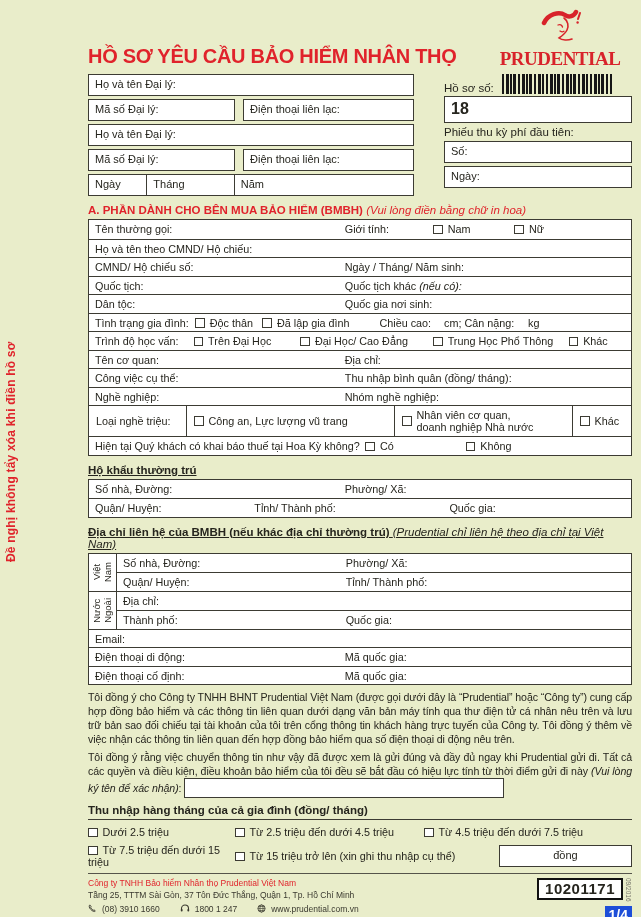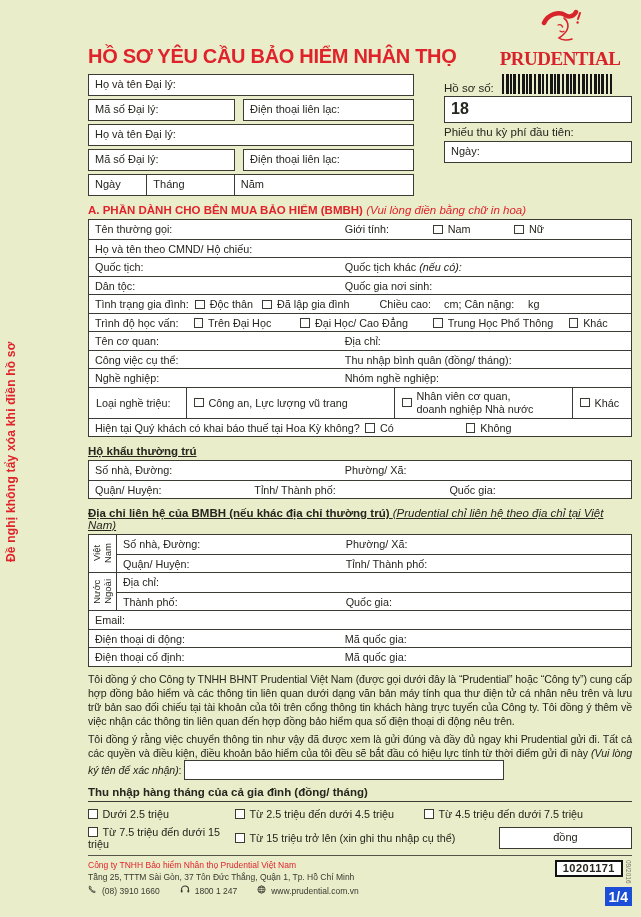--- a/index.html
+++ b/index.html
@@ -96,21 +96,21 @@
   .inc-box{ margin-left:auto; width:133px; height:22px; background:#fff; border:1.6px solid #3c3b33; font-size:11px; text-align:center; padding:3px 6px 4px; }
 
   
   .footer{ margin-top:5px; border-top:1.4px solid #55544a; padding-top:4px; display:flex; justify-content:space-between; }
   .f-left{ font-size:8.5px; color:#3a392f; line-height:1.35; }
   .f-company{ color:#e0232b; margin-bottom:1px; }
   .f-contact{ display:flex; align-items:center; gap:5px; margin-top:2px; }
   .f-contact .gap{ width:10px; }
   .f-right{ display:flex; flex-direction:column; align-items:flex-end; }
   .code-row{ display:flex; align-items:flex-start; gap:2px; }
-  .code-box{ background:#fff; border:2px solid #111; font-weight:bold; font-size:11px; padding:0 6px 1px; letter-spacing:.5px; }
+  .code-box{ background:#fff; border:2px solid #111; font-weight:bold; font-size:15px; padding:0 6px 1px; letter-spacing:.5px; }
   .version{ writing-mode:vertical-rl; font-size:6.5px; color:#77766a; }
   .page-badge{ background:#1d4ed8; color:#fff; font-size:14px; font-weight:bold; border-radius:0; padding:1.5px 4px; margin-top:4px; }
   .ic{ flex:0 0 auto; }
 </style>
 </head>
 <body>
 
 <div class="page">
 
   <div class="side-note">Đề nghị không tẩy xóa khi điền hồ sơ</div>
@@ -157,37 +157,42 @@
           </div>
         </div>
       </div>
       <div class="agent-right">
         <div class="hs-row">
           <span>Hồ sơ số:</span>
           <span class="barcode"></span>
         </div>
         <div class="box hs-value">18</div>
         <div class="receipt-label">Phiếu thu kỳ phí đầu tiên:</div>
+        <div class="box">Số:</div>
         <div class="box">Ngày:</div>
       </div>
     </div>
 
     <div class="sec-title">
       <span>A. PHẦN DÀNH CHO BÊN MUA BẢO HIỂM (BMBH)</span>
       <span class="note">(Vui lòng điền bằng chữ in hoa)</span>
     </div>
 
     <div class="tbl">
       <div class="r">
         <span>Tên thường gọi:</span>
         <span class="c2">Giới tính:</span>
         <span class="cp" style="left:63.5%"><span class="cb"></span><span>Nam</span></span>
         <span class="cp" style="left:78.5%"><span class="cb"></span><span>Nữ</span></span>
       </div>
       <div class="r"><span>Họ và tên theo CMND/ Hộ chiếu:</span></div>
+      <div class="r">
+        <span>CMND/ Hộ chiếu số:</span>
+        <span class="c2">Ngày / Tháng/ Năm sinh:</span>
+      </div>
       <div class="r">
         <span>Quốc tịch:</span>
         <span class="c2"><span>Quốc tịch khác </span><i>(nếu có):</i></span>
       </div>
       <div class="r">
         <span>Dân tộc:</span>
         <span class="c2">Quốc gia nơi sinh:</span>
       </div>
       <div class="r">
         <span>Tình trạng gia đình:</span>

